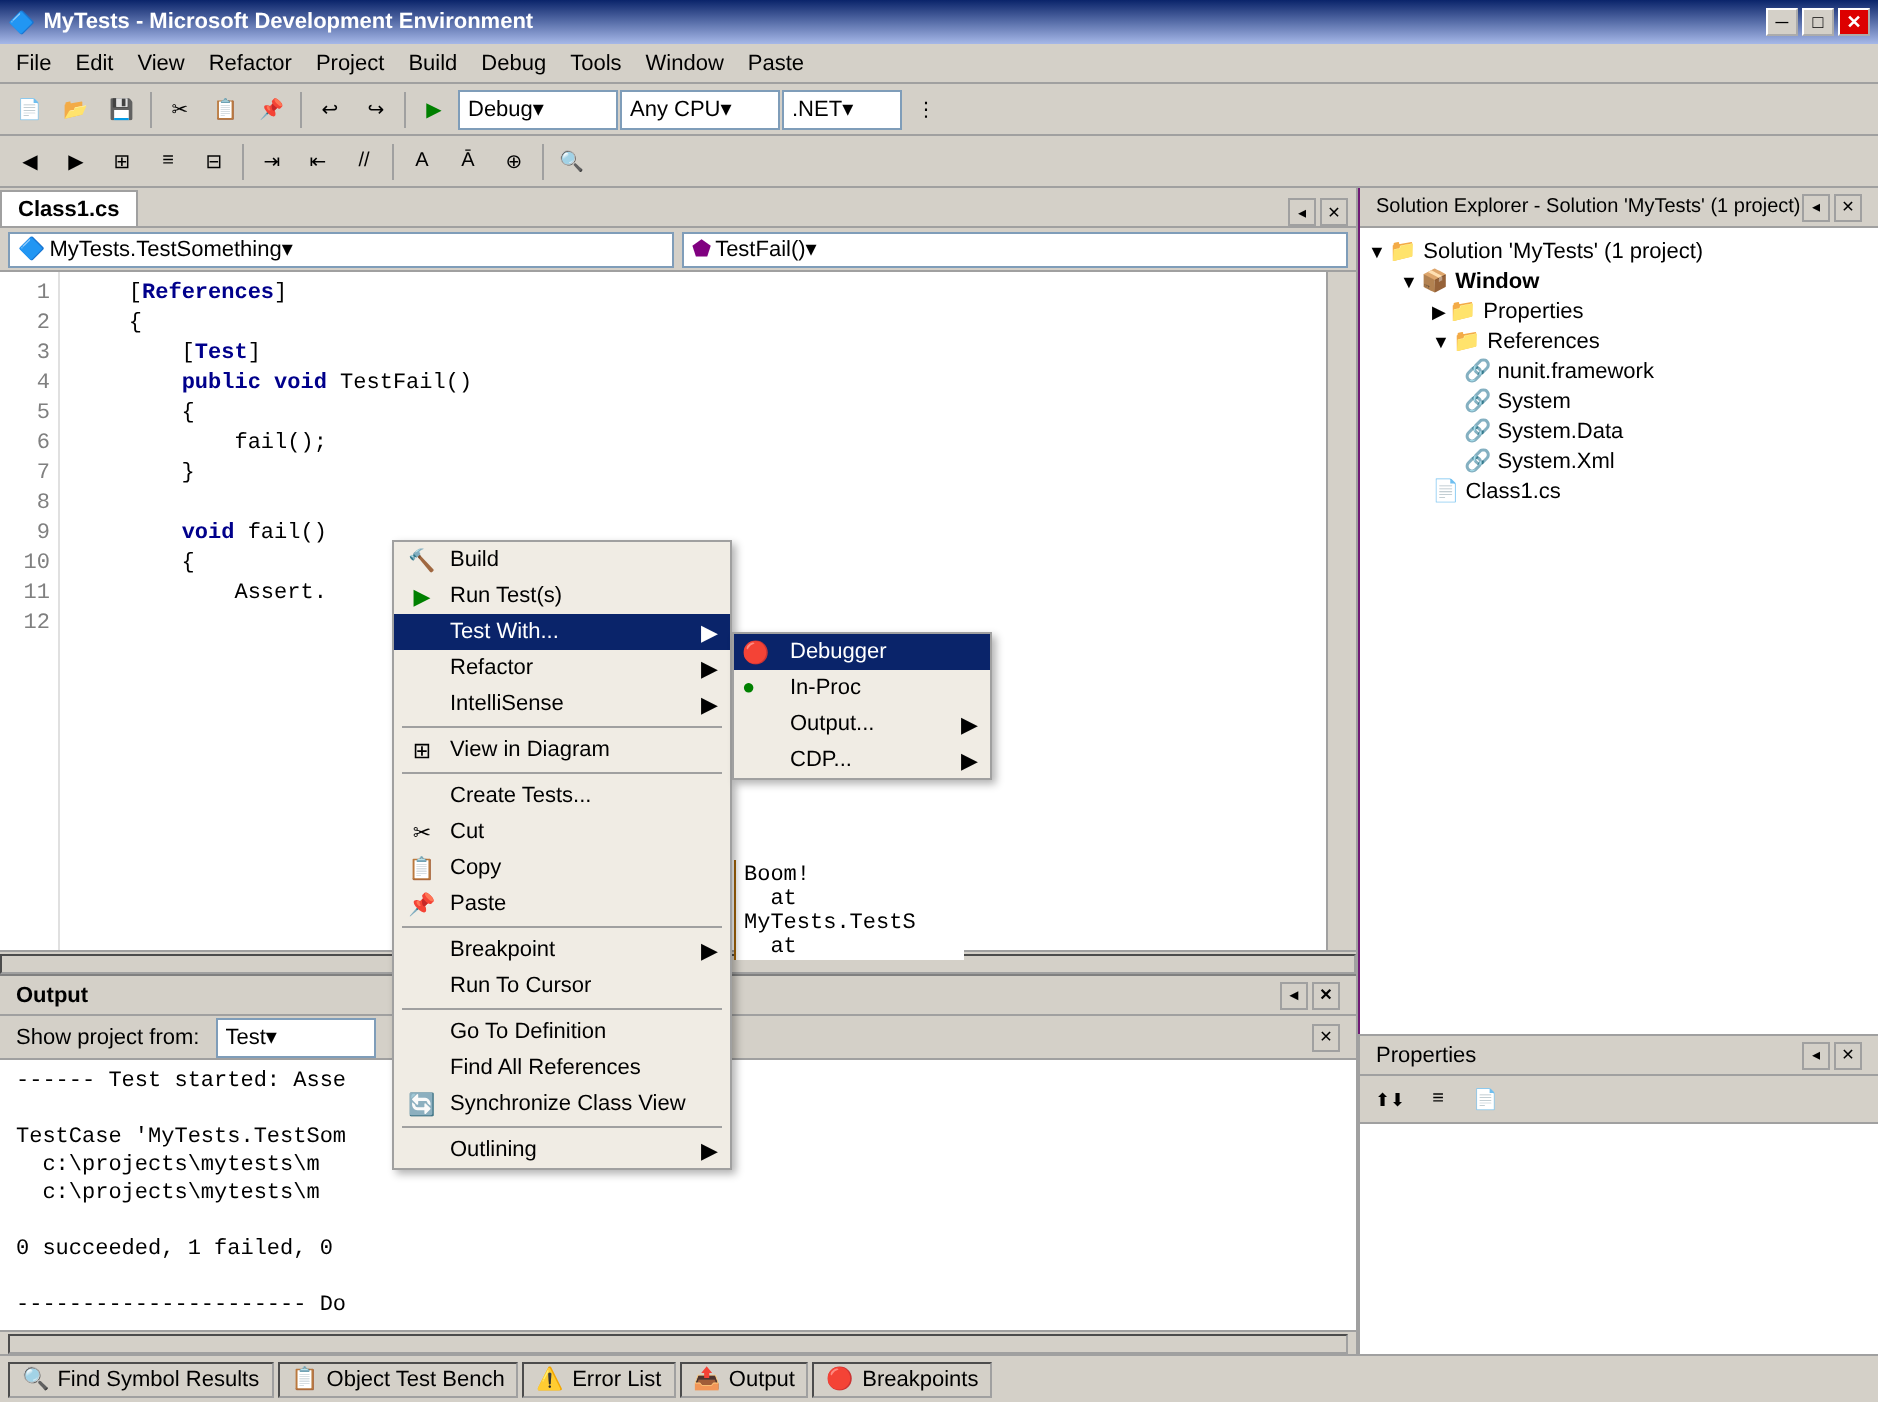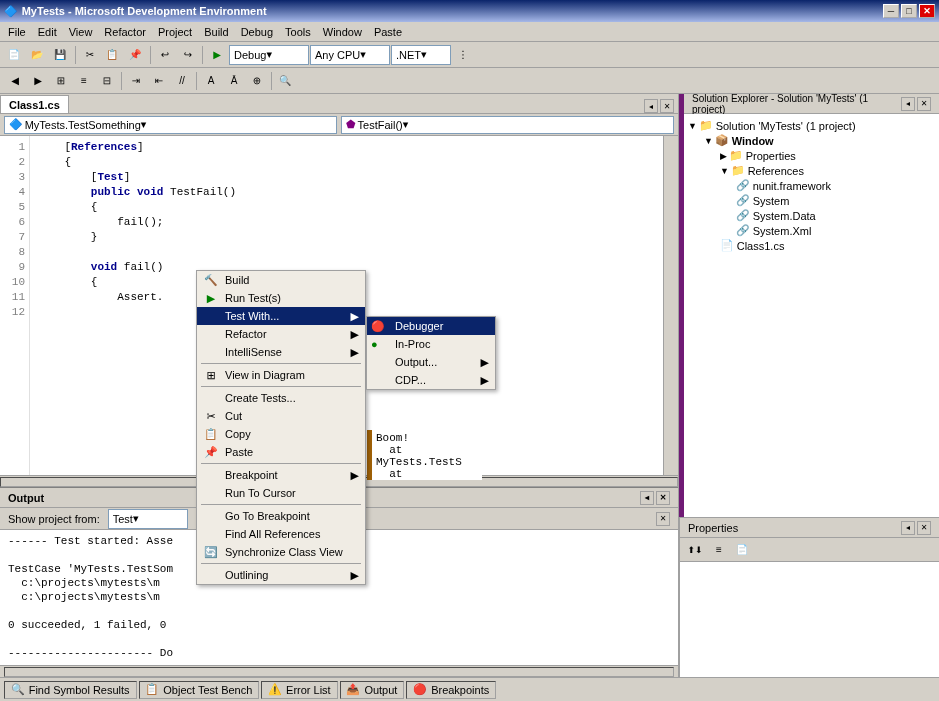--- a/index.html
+++ b/index.html
@@ -226,21 +226,21 @@
     
     #right-panel {
       width: 260px;
       display: flex;
       flex-direction: column;
     }
     #solution-explorer {
       flex: 1;
       display: flex;
       flex-direction: column;
-      border-left: 5px solid #701a75;
+      border-left: 1px solid #701a75;
     }
     #se-header {
       background: #d4d0c8;
       height: 20px;
       display: flex; align-items: center; justify-content: space-between;
       padding: 0 8px;
       border-bottom: 1px solid #a0a0a0;
       font-size: 11px;
     }
     #se-content {
@@ -668,21 +668,21 @@
   <div class="cm-sep"></div>
   <div class="cm-item">
     Breakpoint
     <span class="arrow">▶</span>
   </div>
   <div class="cm-item">
     Run To Cursor
   </div>
   <div class="cm-sep"></div>
   <div class="cm-item">
-    Go To Breakpoint
+    Go To Definition
   </div>
   <div class="cm-item">
     Find All References
   </div>
   <div class="cm-item">
     <span class="cm-icon">🔄</span>
     Synchronize Class View
   </div>
   <div class="cm-sep"></div>
   <div class="cm-item">
@@ -703,17 +703,17 @@
   <div class="sm-item">
     Output...
     <span class="arrow">▶</span>
   </div>
   <div class="sm-item">
     CDP...
     <span class="arrow">▶</span>
   </div>
 </div>
 
-<div style="position:absolute; left:367px; top:430px; background:white; width:115px; height:50px; overflow:hidden; font-family:'Courier New',monospace; font-size:11px; padding:2px 4px; border-left:5px solid #a16207;">
+<div style="position:absolute; left:367px; top:430px; background:white; width:115px; height:50px; overflow:hidden; font-family:'Courier New',monospace; font-size:11px; padding:2px 4px; border-left:1px solid #a16207;">
   <div>Boom!</div>
   <div>&nbsp;&nbsp;at MyTests.TestS</div>
   <div>&nbsp;&nbsp;at MyTests.TestS</div>
 </div>
 
 </body></html>

